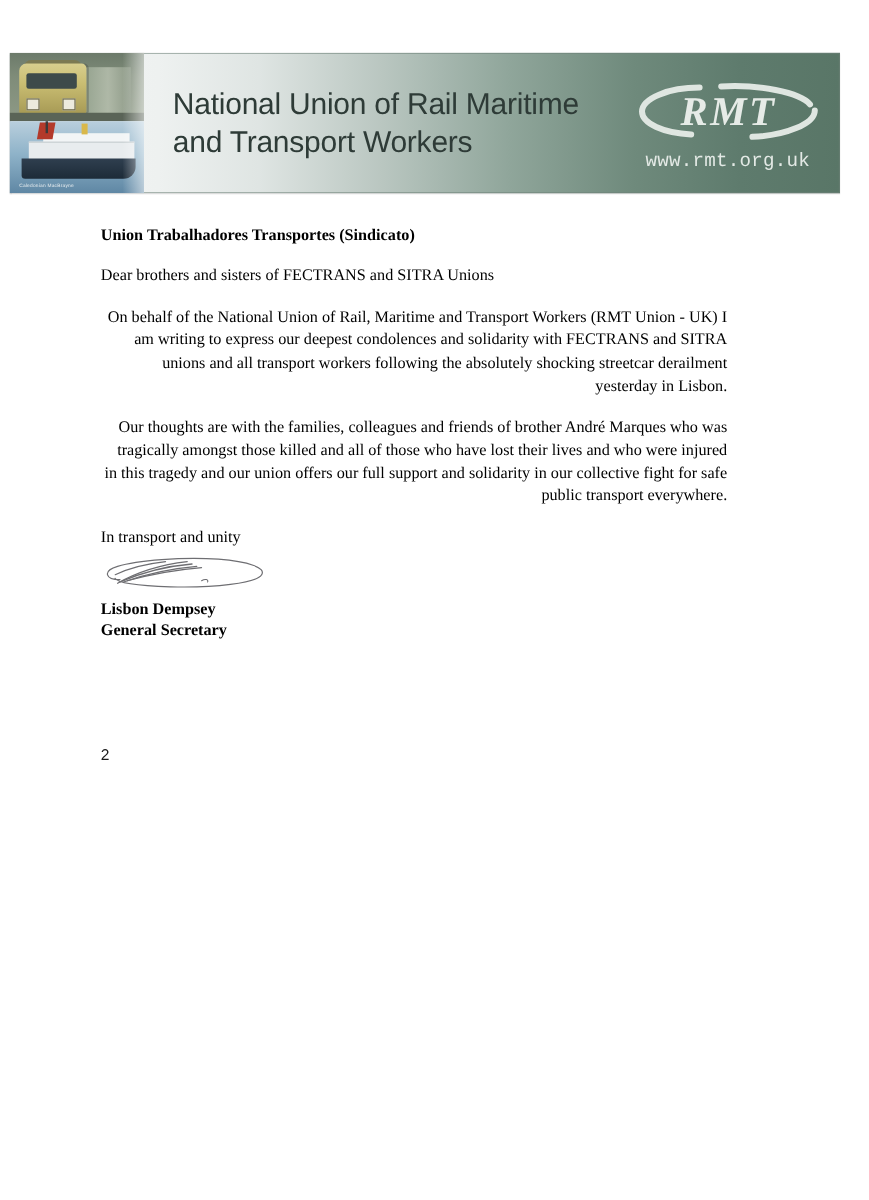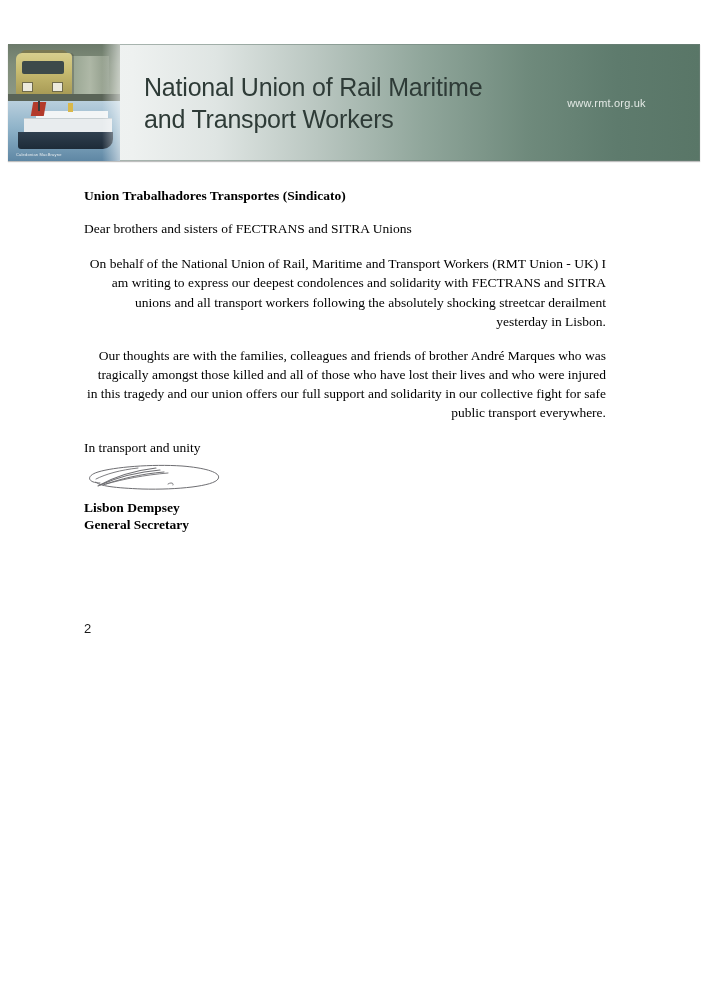--- a/index.html
+++ b/index.html
@@ -195,22 +195,22 @@
     justify-content: center;
     padding-right: 6px;
   }
   .logo-mark {
     position: relative;
     width: 160px;
     height: 62px;
   }
   .logo-mark svg { display: block; }
   .logo-url {
-    font-family: Liberation Sans, sans-serif;
-    font-size: 11px;
+    font-family: Liberation Mono, monospace;
+    font-size: 16px;
     color: #e3e9e5;
     letter-spacing: 0.2px;
     margin-top: 1px;
   }
 
   
   .letter {
     position: absolute;
     left: 84px;
     top: 186px;
@@ -278,20 +278,30 @@
     </div>
     <div class="photo-sheen"></div>
   </div>
 
   <div class="org-name">
     <div class="org-line">National Union of Rail Maritime</div>
     <div class="org-line">and Transport Workers</div>
   </div>
 
   <div class="logo-block">
+    <div class="logo-mark">
+      <svg width="160" height="62" viewBox="0 0 160 62" aria-hidden="true">
+
+        <path d="M56 11 C30 11 8 20 8 31 C8 41 26 49 49 50" fill="none" stroke="#dfe6e1" stroke-width="5" stroke-linecap="round"></path>
+        <path d="M74 10 C104 8 140 15 148 25" fill="none" stroke="#dfe6e1" stroke-width="5" stroke-linecap="round"></path>
+        <path d="M152 30 C152 41 128 51 100 52" fill="none" stroke="#dfe6e1" stroke-width="5" stroke-linecap="round"></path>
+
+        <text x="80" y="42" text-anchor="middle" font-family="'Liberation Serif','DejaVu Serif',serif" font-size="34" font-weight="bold" font-style="italic" fill="#e6ebe7" letter-spacing="2">RMT</text>
+      </svg>
+    </div>
     <div class="logo-url">www.rmt.org.uk</div>
   </div>
 </div>
 
 <div class="letter">
 
   <div class="blk">
     <span class="addressee-line">Union Trabalhadores Transportes (Sindicato)</span>
   </div>
 

